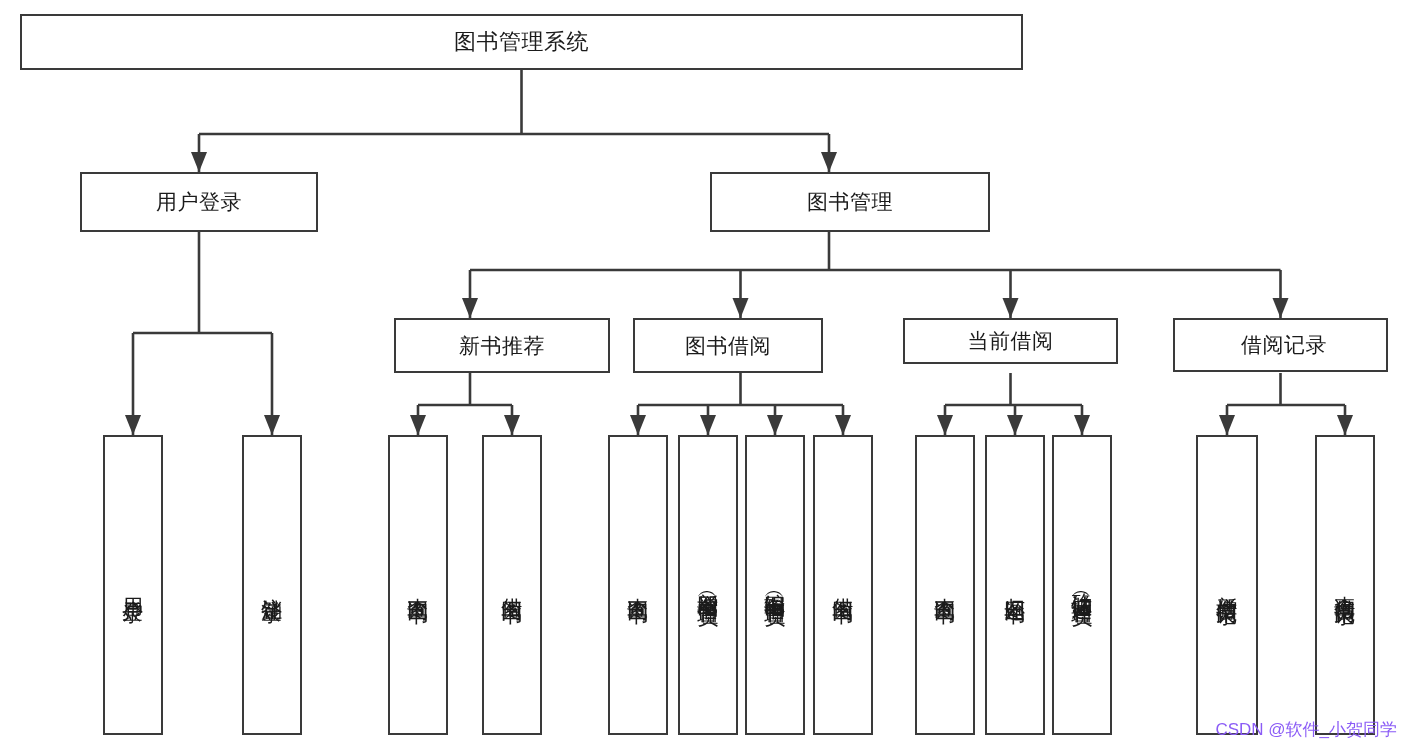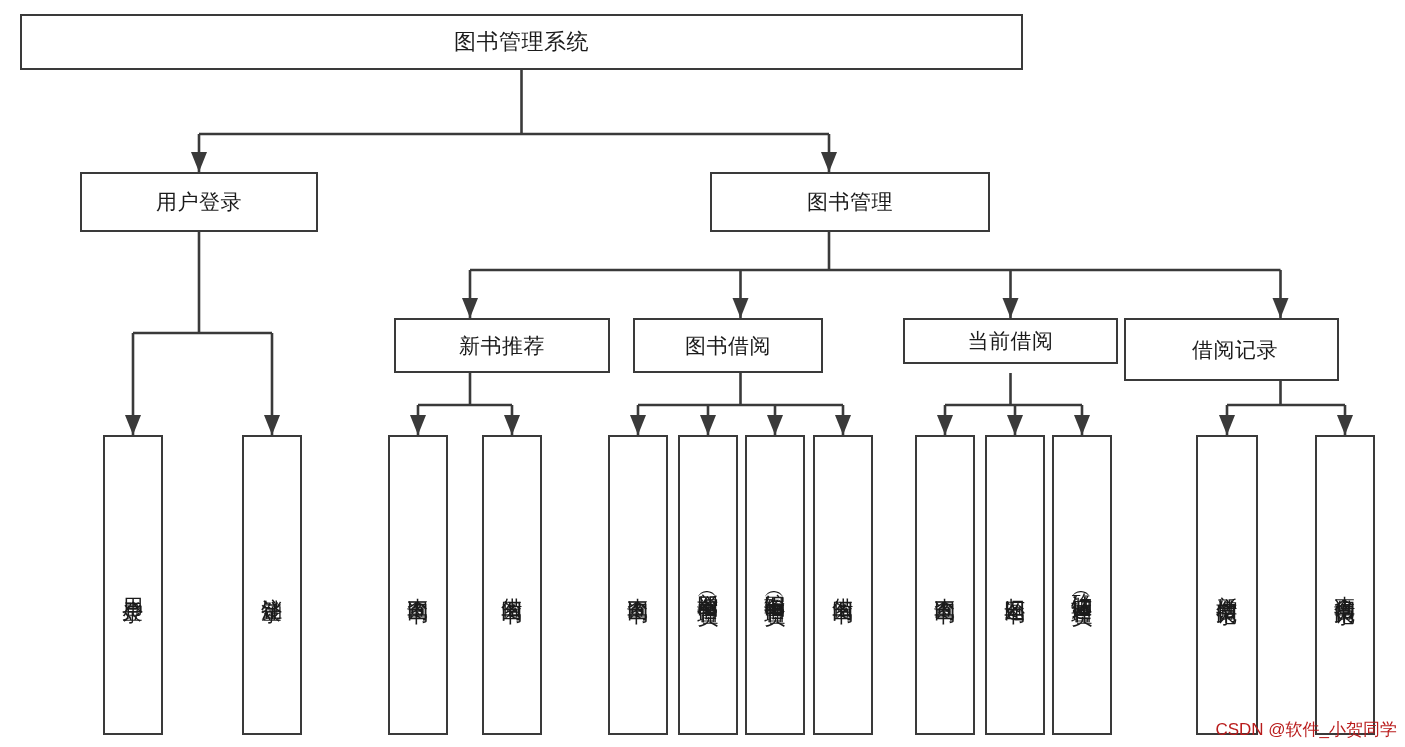--- a/index.html
+++ b/index.html
@@ -55,21 +55,21 @@
     line-height: 1.32;
     letter-spacing: 2px;
     white-space: nowrap;
     text-align: center;
   }
   .watermark {
     position: absolute;
     right: 8px;
     bottom: 6px;
     font-size: 17px;
-    color: #b91c1c;
+    color: #8b5cf6;
     z-index: 5;
     white-space: nowrap;
     font-family: "Liberation Sans", "DejaVu Sans", sans-serif;
     margin-left: 13px;
   }
 </style>
 </head>
 <body>
 
 <div id="canvas">
@@ -139,21 +139,21 @@
       </div>
       <div class="node" style="left: 362px; top: 318px; width: 216px; height: 55px; margin-left: 32px;">
         <span class="node-label">新书推荐</span>
       </div>
       <div class="node" style="left: 633px; top: 318px; width: 190px; height: 55px;">
         <span class="node-label">图书借阅</span>
       </div>
       <div class="node" style="left: 903px; top: 318px; width: 215px; height: 46px;">
         <span class="node-label">当前借阅</span>
       </div>
-      <div class="node" style="left: 1124px; top: 318px; width: 215px; height: 63px; padding-left: 7px;">
+      <div class="node" style="left: 1173px; top: 318px; width: 215px; height: 54px; padding-left: 7px;">
         <span class="node-label">借阅记录</span>
       </div>
       <div class="node leaf" style="left: 103px; top: 435px; width: 60px; height: 300px;">
         <span class="node-label">用户登录</span>
       </div>
       <div class="node leaf" style="left: 242px; top: 435px; width: 60px; height: 300px;">
         <span class="node-label">注销登录</span>
       </div>
       <div class="node leaf" style="left: 388px; top: 435px; width: 60px; height: 300px;">
         <span class="node-label">查询图书</span>

